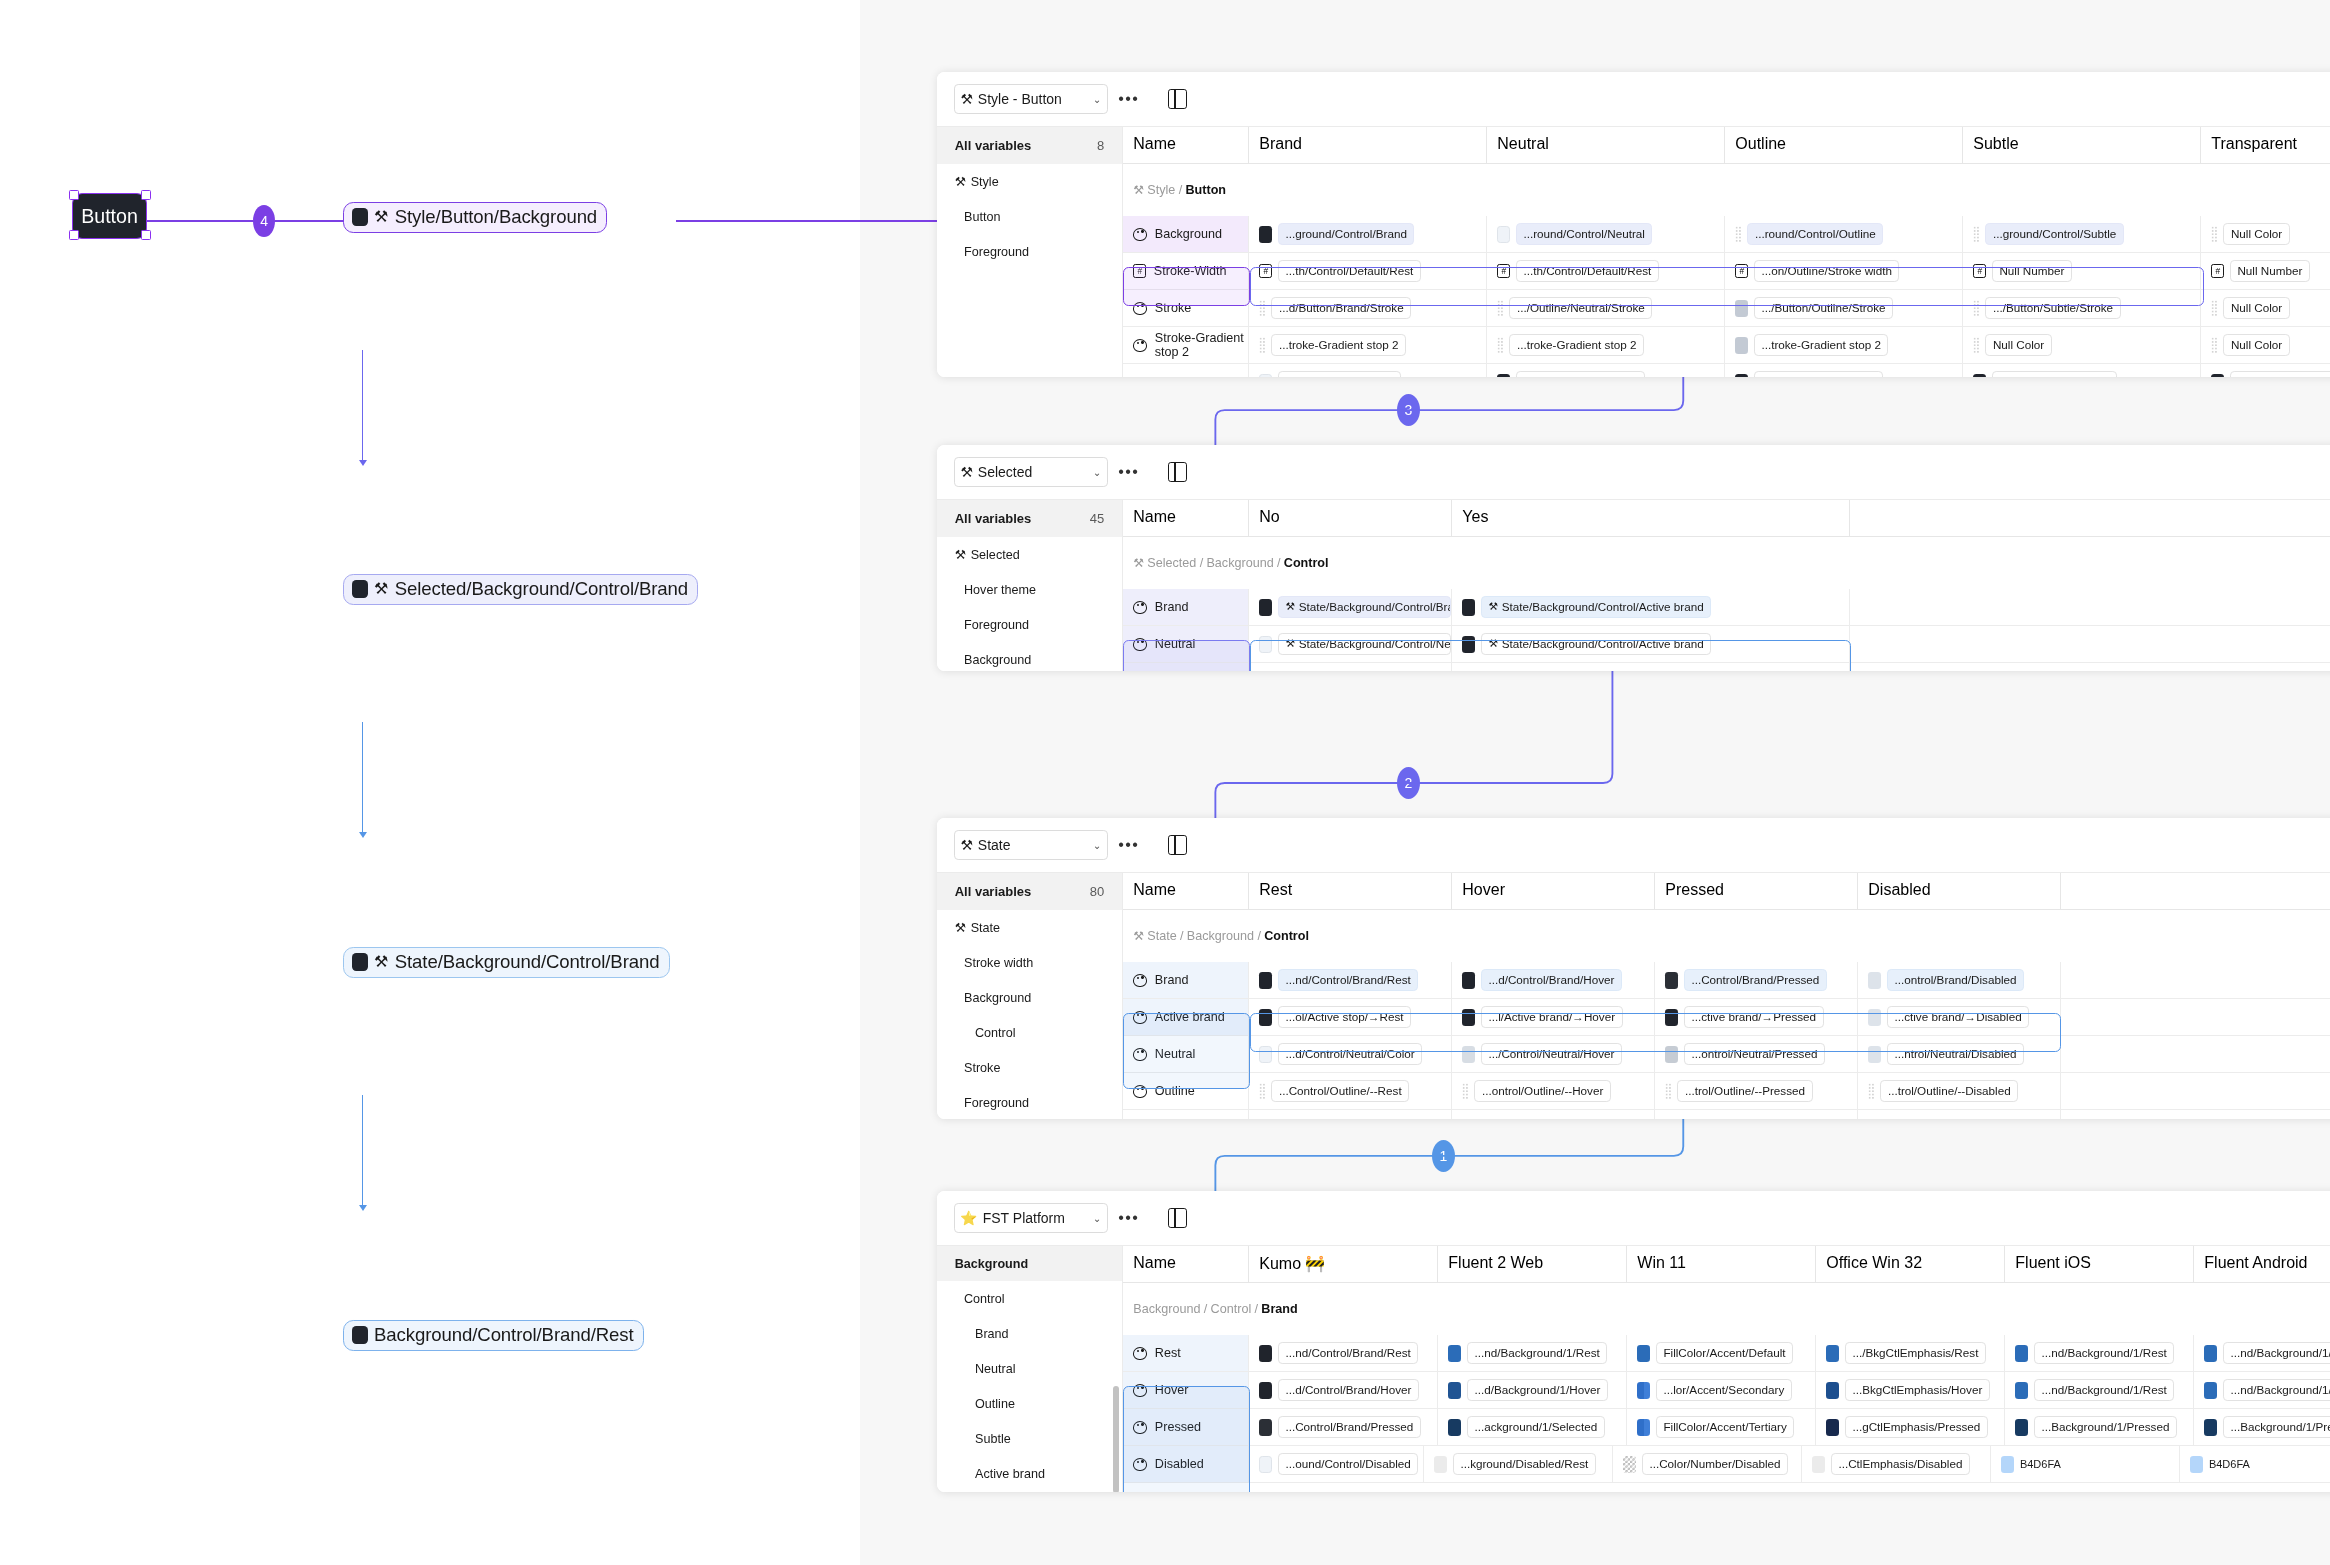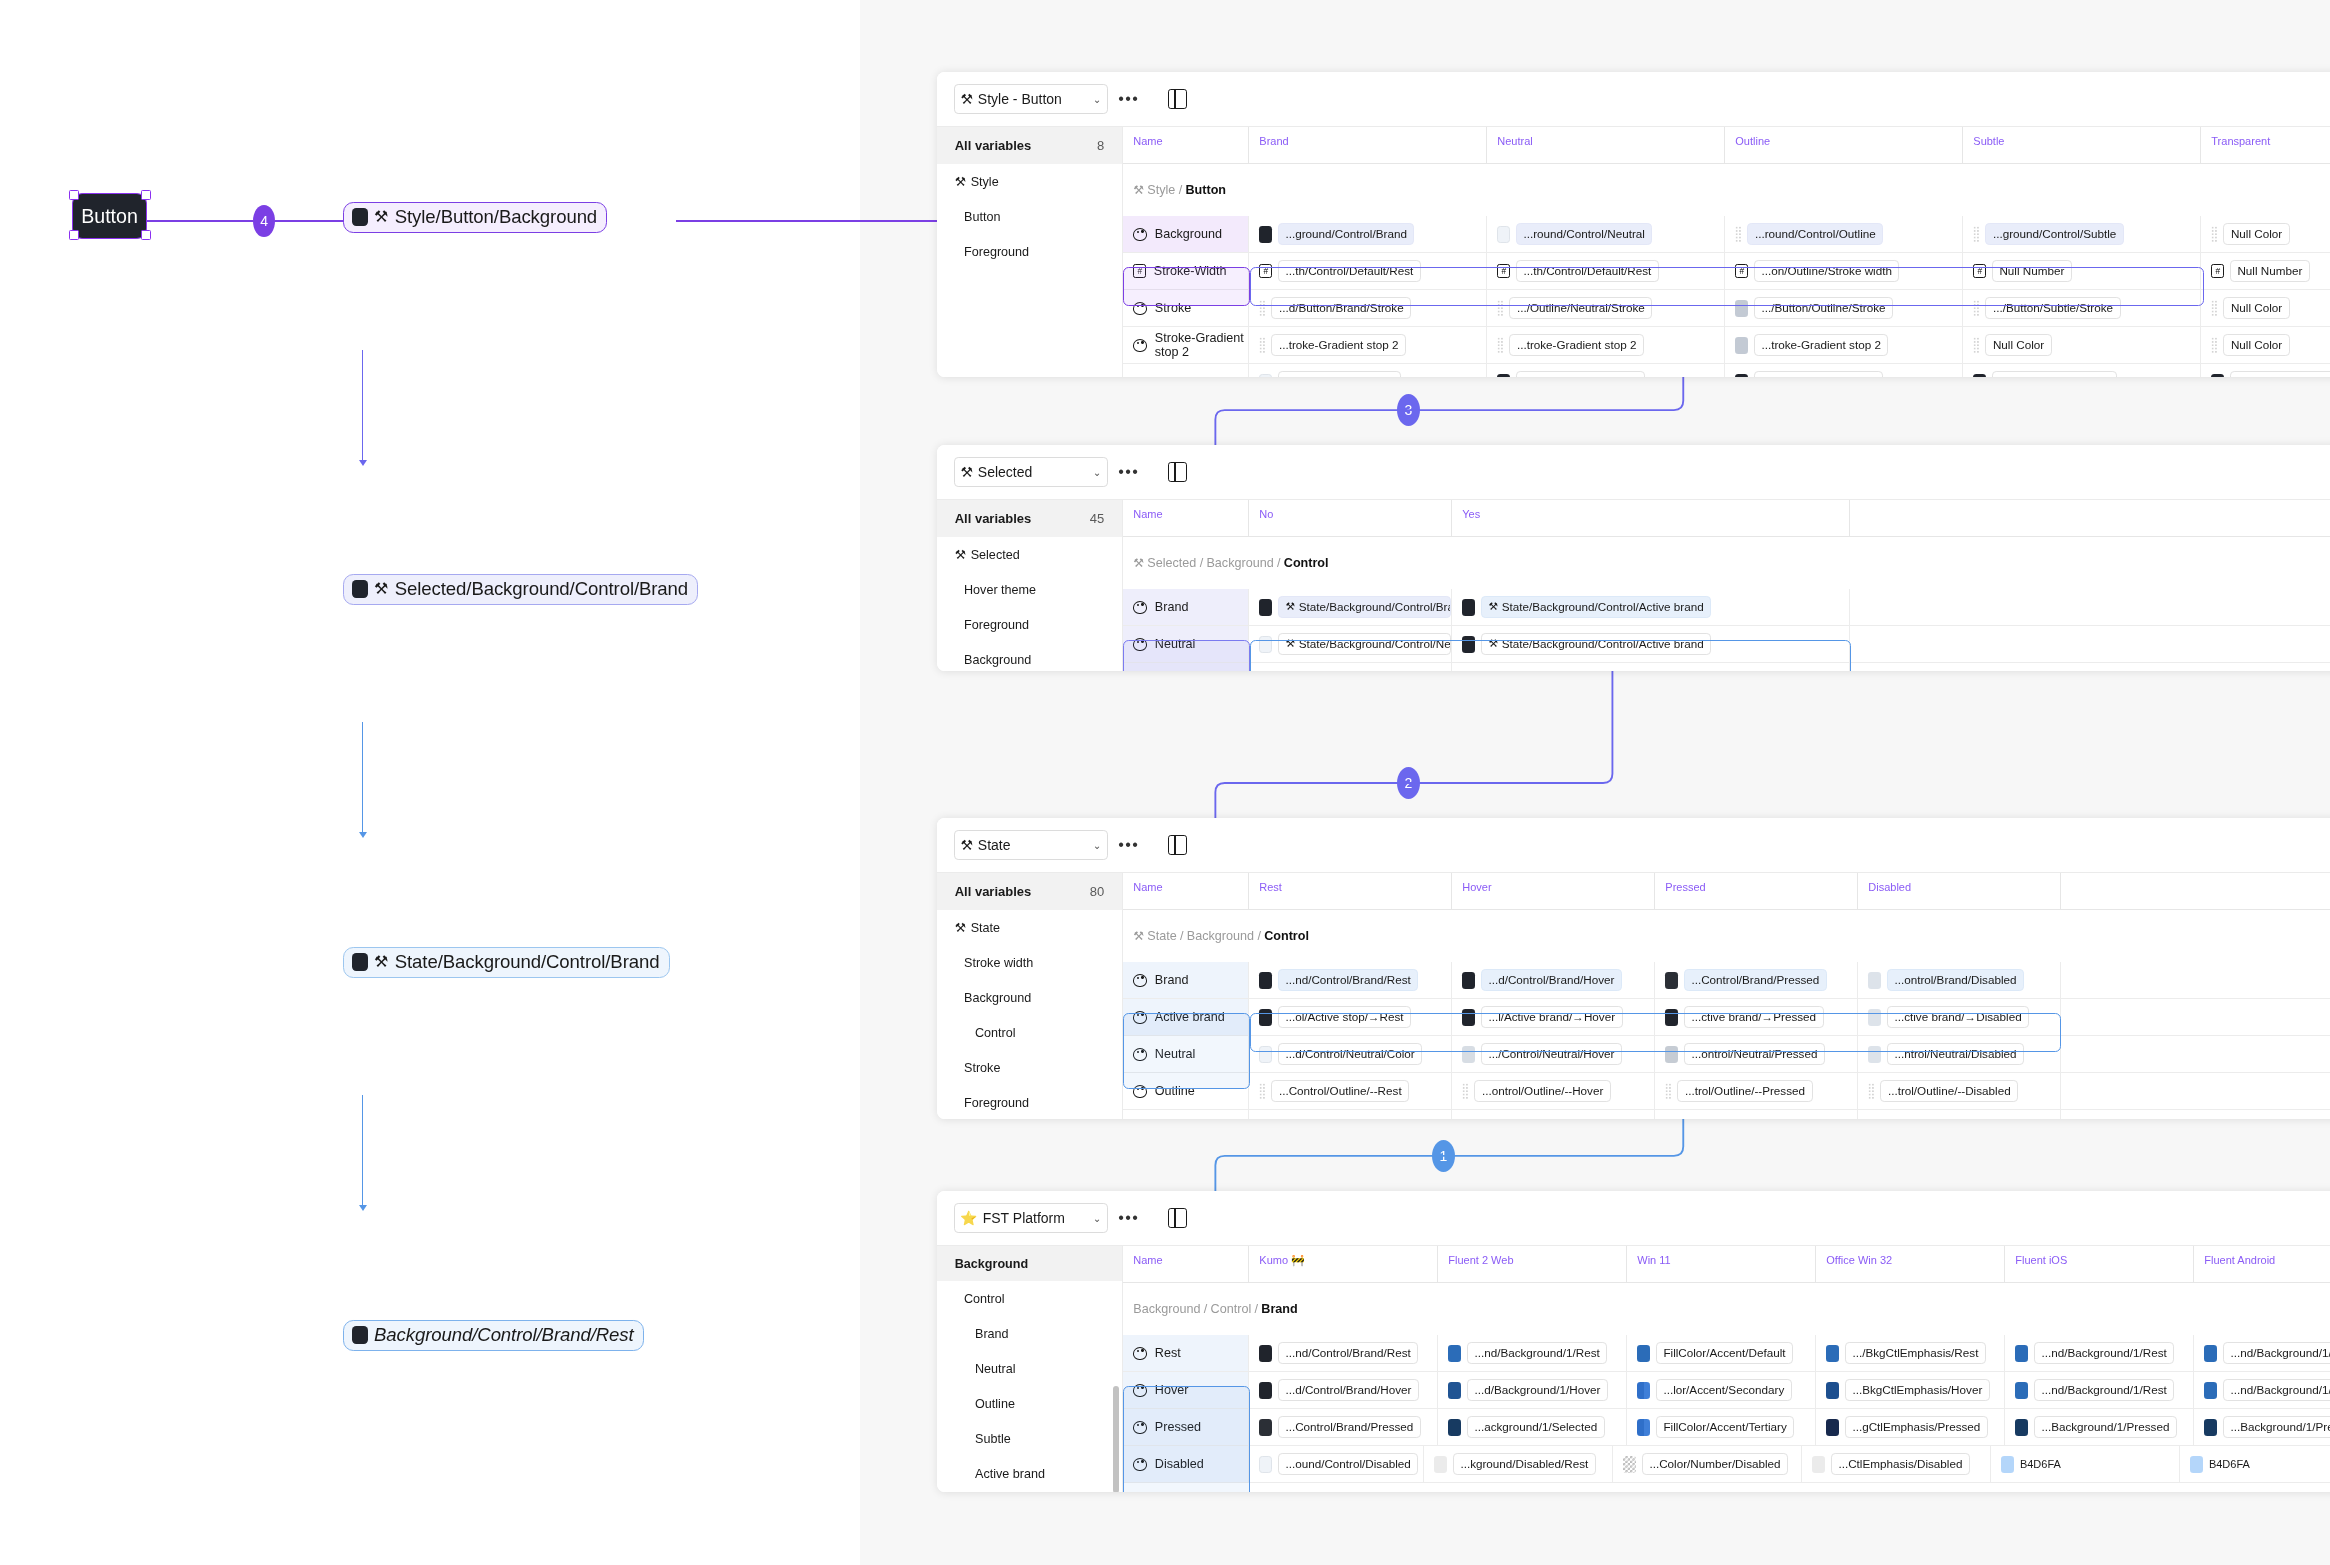--- a/index.html
+++ b/index.html
@@ -26,21 +26,21 @@
     border-radius:10.3px; padding:3.3px 9.3px 4.2px 7.5px; white-space:nowrap;
     font-size:18.6px; letter-spacing:-0.1px;
   }
   .chip .swatch{
     width:16px; height:17.7px; border-radius:4.2px; background:#20242c; flex:0 0 auto;
   }
   .chip .tool{ font-size:16px; line-height:1; }
   .chip.purple{ background:#f5eefe; border:1.4px solid #7b3fe4; color:#1a1a1a; }
   .chip.violet{ background:#eeeffc; border:1.4px solid #a6a9f0; color:#1a1a1a; }
   .chip.blue  { background:#eef5fd; border:1.4px solid #9cc6ef; color:#1a1a1a; }
-  .chip.blue2 { background:#eef5fd; border:1.4px solid #7db2ec; color:#1a1a1a;font-style:italic; }
+  .chip.blue2 { background:#eef5fd; border:1.4px solid #7db2ec; color:#1a1a1a; }
 
   
   #button-art{
     position:absolute; left:72px; top:193px; width:75px; height:46px;
     background:#20242c; border-radius:10.3px; border:1.4px solid #8b30f0;
     display:flex; align-items:center; justify-content:center;
     color:#fff; font-size:19.6px;
   }
   .handle{
     position:absolute; width:10.3px; height:10.3px; background:#fff;
@@ -104,21 +104,21 @@
   }
   .side-item.lvl1{ padding-left:27px; }
   .side-item.lvl2{ padding-left:38px; }
   .side-item.sel{ background:#f2f2f2; font-weight:bold; }
 
   
   .tbl{ flex:1; overflow:hidden; position:relative; }
   .thead{ display:flex; height:37px; border-bottom:0.5px solid #e6e6e6; }
   .th{
     display:flex; align-items:flex-start; padding:8.4px 0 0 10.3px;
-    font-size:11px; color:#8b5cf6; border-right:0.5px solid #e6e6e6;
+    font-size:16px; color:#000000; border-right:0.5px solid #e6e6e6;
     box-sizing:border-box;
   }
   .breadcrumb{
     height:52px; display:flex; align-items:center; padding-left:10.3px;
     font-size:12.6px; color:#9a9a9a; gap:3.3px;
   }
   .breadcrumb b{ color:#111; }
   .breadcrumb .tool{ font-size:12px; }
   .trow{ display:flex; height:37px; border-bottom:0.5px solid #ececec; }
   .td{

